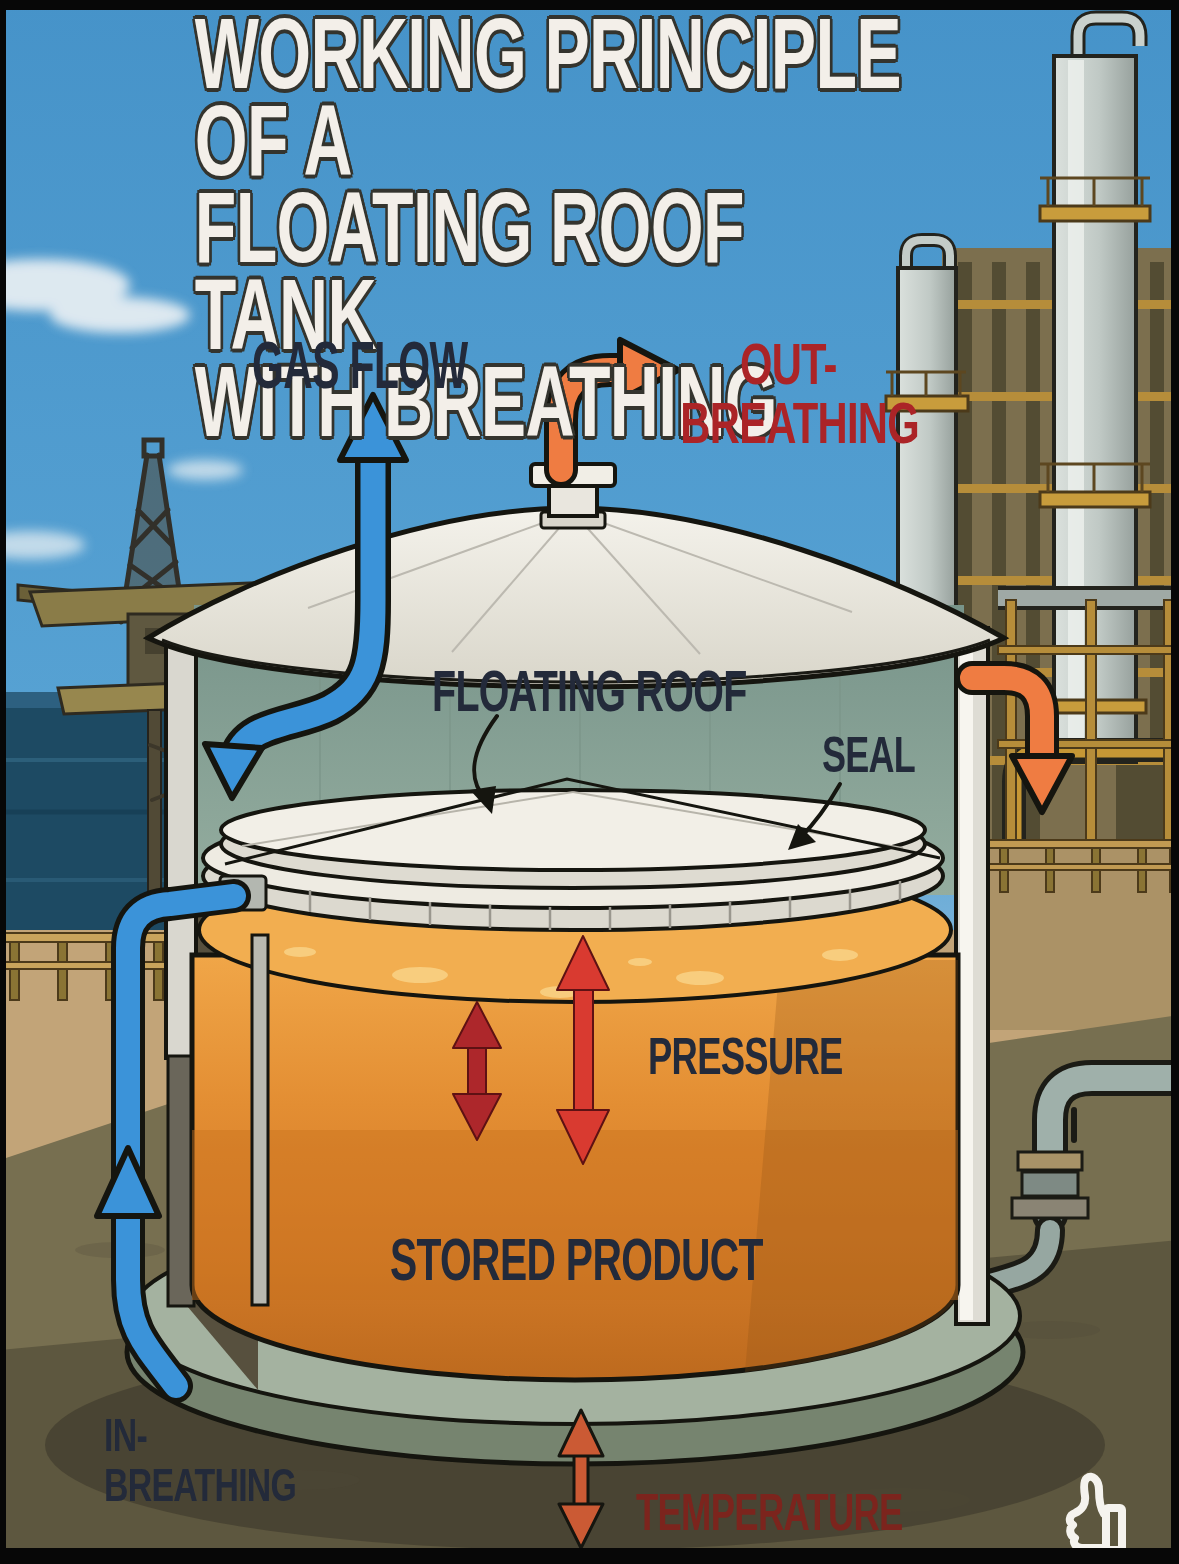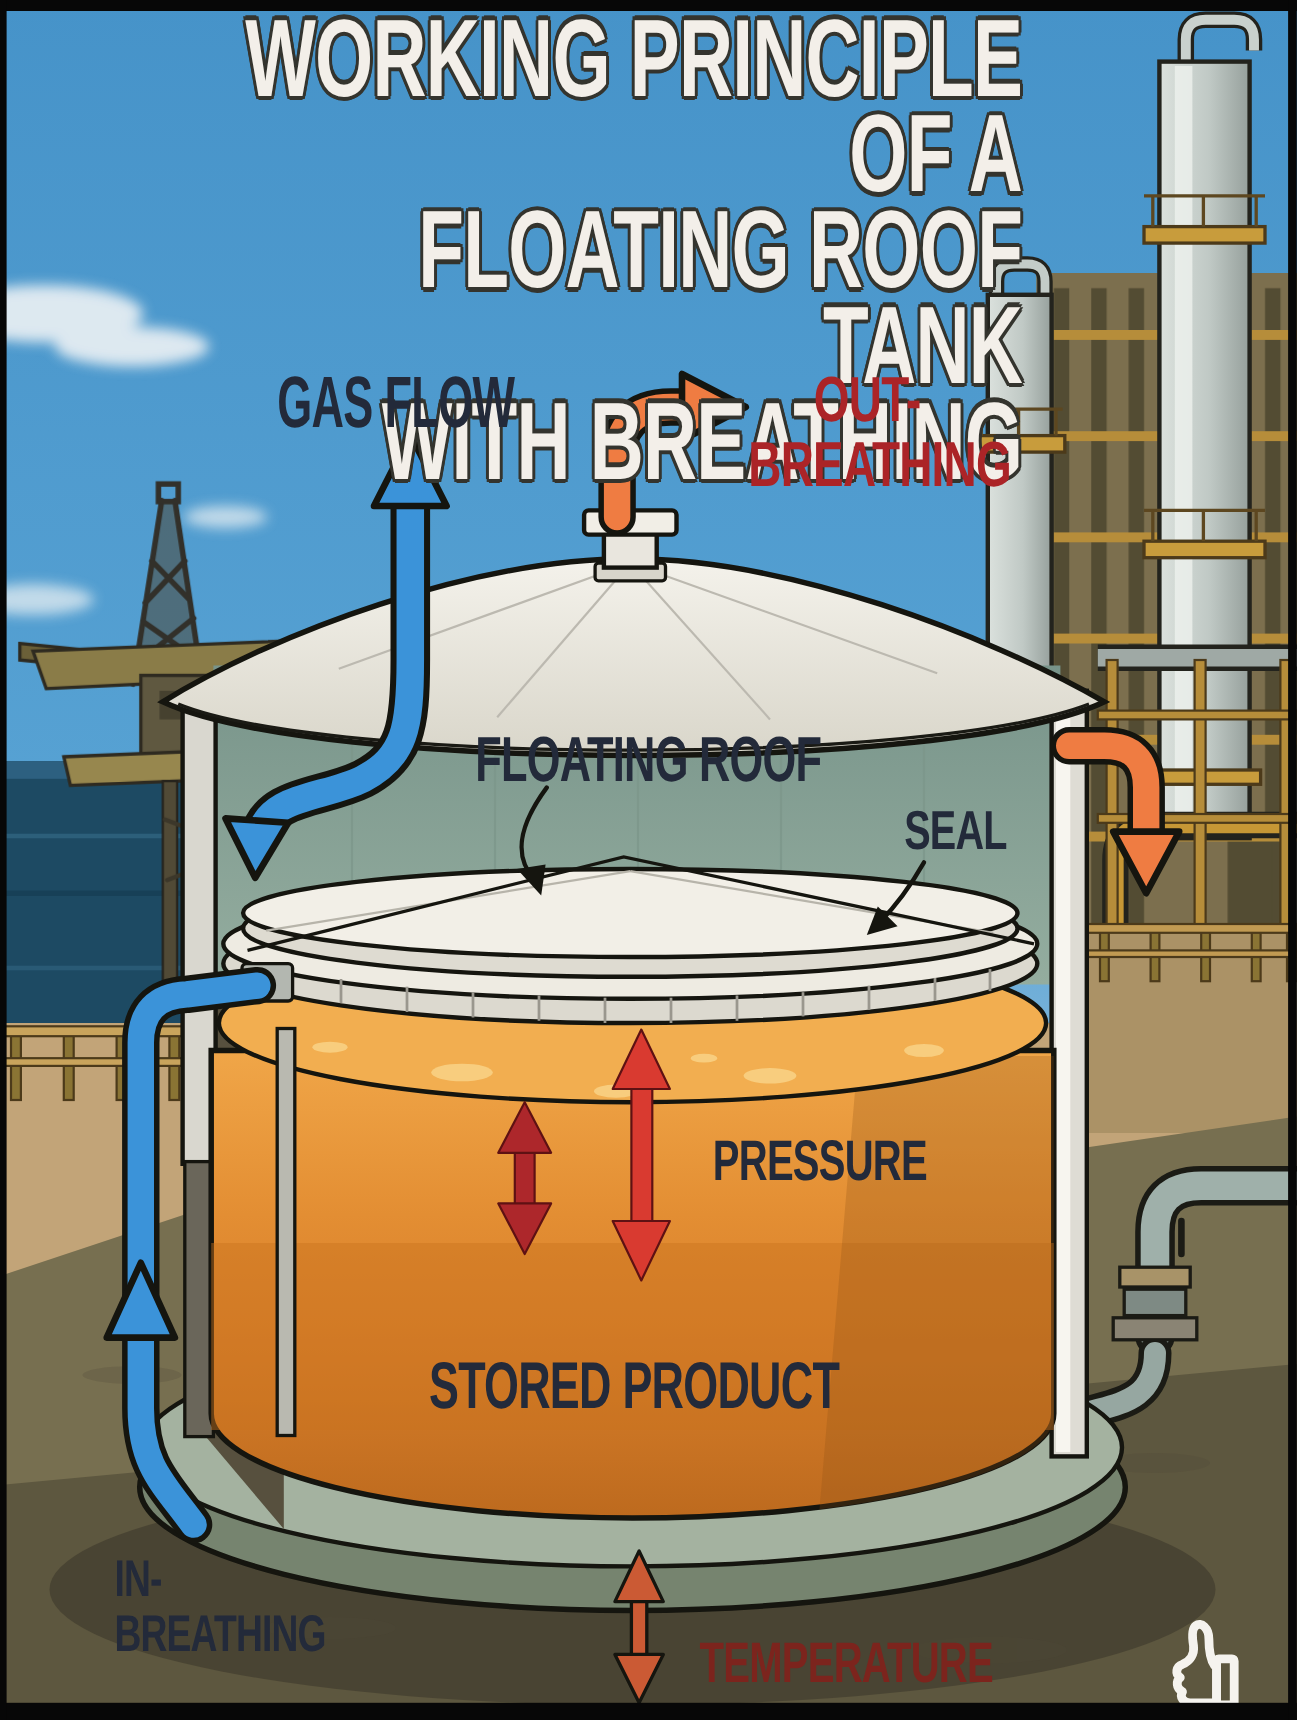--- a/index.html
+++ b/index.html
@@ -2,21 +2,21 @@
 <html style="--label-navy: #232a3a; --label-red: #ab2427; --label-dark-red: #7c241d; --title-white: #f3efe9; --arrow-blue: #3b93d9; --arrow-orange: #ef7c42; --arrow-red-dark: #ad272b; --arrow-red-bright: #d93a30; --arrow-temp: #cb5a34; --sky: #4f9ccf; --sea: #1d4a63; --tank-white: #efece4; --tank-interior: #8da79a; --product-orange: #e8953a;"><head>
 <meta charset="utf-8">
 <style>
   html,body{margin:0;padding:0;background:#000;}
   #stage{position:relative;width:1179px;height:1564px;overflow:hidden;background:#4f9ccf;
          font-family:"Liberation Sans", sans-serif;}
   svg{position:absolute;left:0;top:0;}
   .lbl{position:absolute;font-weight:bold;white-space:nowrap;line-height:1;
        transform-origin:left top;letter-spacing:-1px;}
   .navy{color:var(--label-navy);}
-  .titleblock{position:absolute;left:22px;top:10px;width:1080px;text-align:right;
+  .titleblock{position:absolute;left:22px;top:10px;width:1080px;text-align:left;
               color:var(--title-white);font-weight:bold;}
   .title-line{font-size:100px;line-height:87px;transform:scaleX(.68);transform-origin:50% 0;
               letter-spacing:-1px;
               text-shadow:3px 3px 0 #34342e,-3px 3px 0 #34342e,3px -3px 0 #34342e,-3px -3px 0 #34342e,
                           0 4px 0 #34342e,0 -4px 0 #34342e,4px 0 0 #34342e,-4px 0 0 #34342e;}
   #lbl-gas-flow{left:252px;top:332px;font-size:66px;transform:scaleX(.62);}
   #lbl-out-breathing{left:640px;top:334px;width:300px;text-align:center;font-size:58px;
                      line-height:59px;color:var(--label-red);transform:scaleX(.72);transform-origin:48% 0;}
   #lbl-floating-roof{left:432px;top:662px;font-size:58px;transform:scaleX(.68);}
   #lbl-seal{left:822px;top:730px;font-size:50px;transform:scaleX(.72);}

